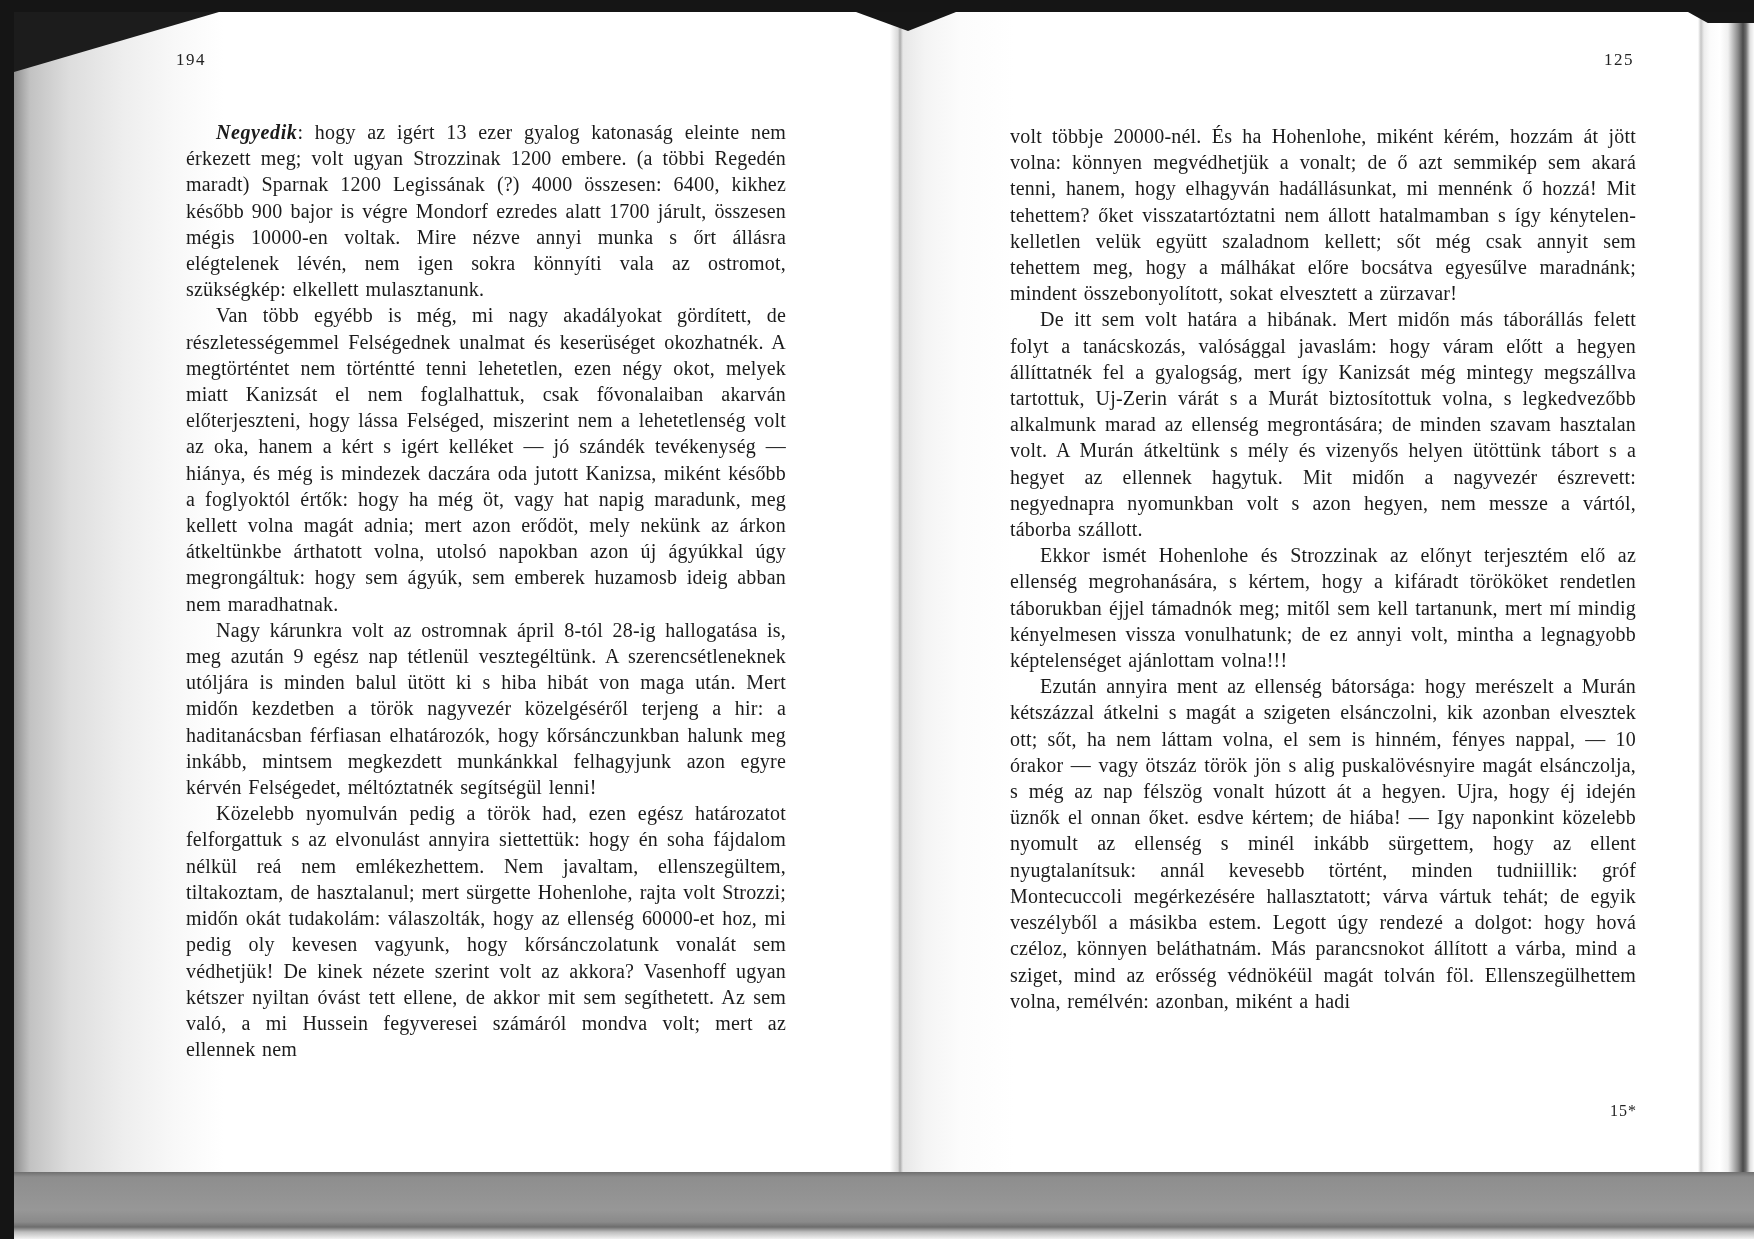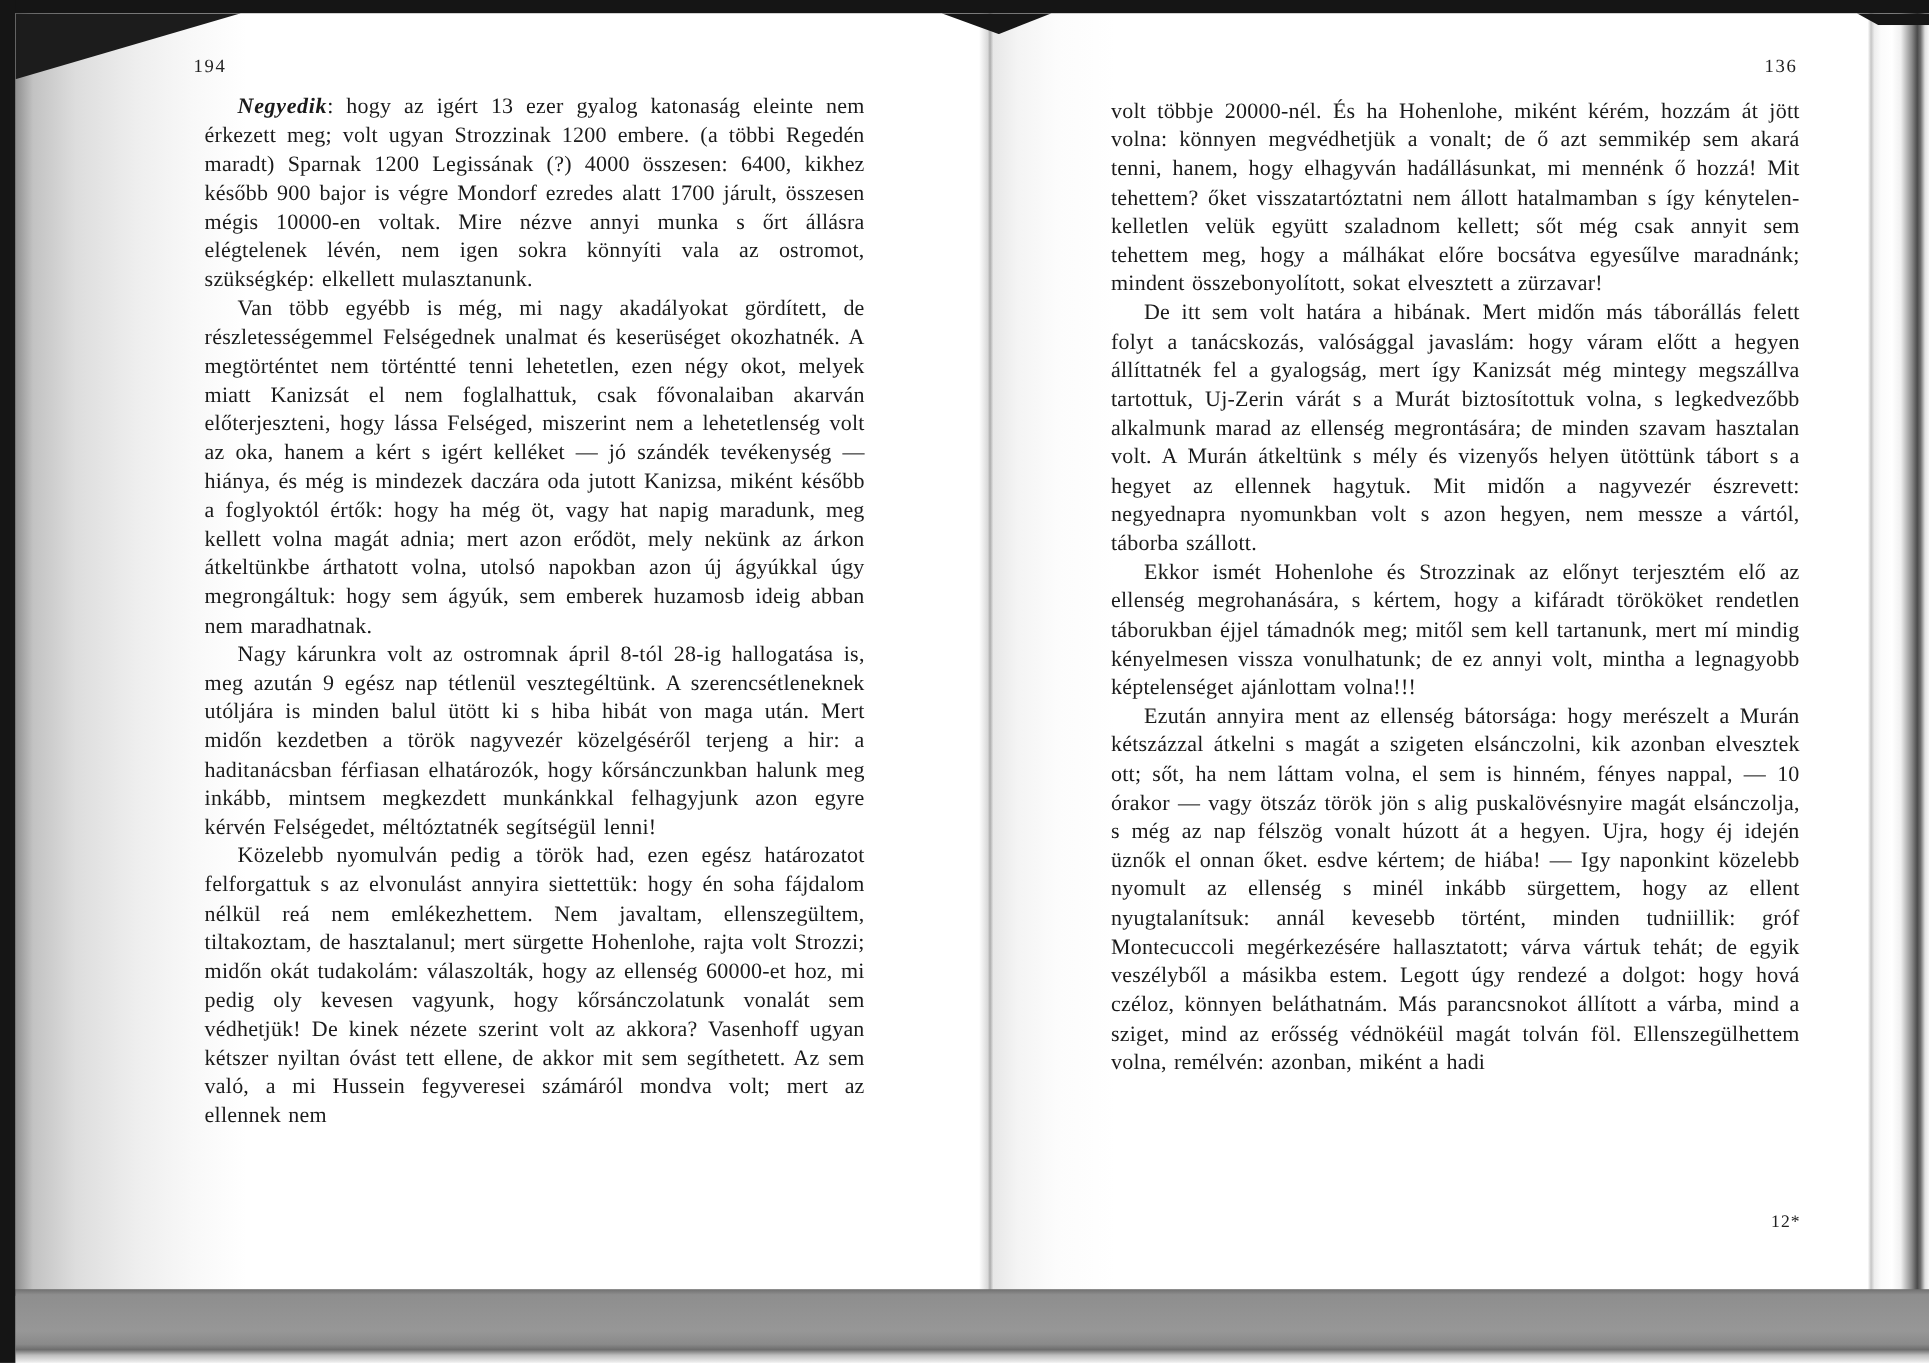--- a/index.html
+++ b/index.html
@@ -87,20 +87,21 @@
   .pagenum-left { left: 176px; top: 50px; }
   .pagenum-right { left: 1010px; top: 50px; width: 624px; text-align: right; }
 
   .textblock {
     position: absolute;
     font-size: 20px;
     line-height: 26.2px;
     letter-spacing: 0.2px;
     word-spacing: 1.5px;
     text-align: justify;
+    margin-top: 35px;
   }
   .textblock-left  { left: 186px;  top: 84px; width: 600px; }
   .textblock-right { left: 1010px; top: 88px; width: 626px; }
 
   .para { margin: 0; padding: 0; }
   .para.indent { text-indent: 30px; }
   .lead { font-weight: 700; font-style: italic; letter-spacing: 0.6px; }
 
   .signature {
     position: absolute;
@@ -128,24 +129,24 @@
 
   <div class="pagenum pagenum-left">194</div>
 
   <div class="textblock textblock-left">
     <p class="para indent"><span class="lead">Negyedik</span><span>: hogy az igért 13 ezer gyalog katonaság eleinte nem érkezett meg; volt ugyan Strozzinak 1200 embere. (a többi Regedén maradt) Sparnak 1200 Legissának (?) 4000 összesen: 6400, kikhez később 900 bajor is végre Mondorf ezredes alatt 1700 járult, összesen mégis 10000-en voltak. Mire nézve annyi munka s őrt állásra elégtelenek lévén, nem igen sokra könnyíti vala az ostromot, szükségkép: elkellett mulasztanunk.</span></p>
     <p class="para indent">Van több egyébb is még, mi nagy akadályokat gördített, de részletességemmel Felségednek unalmat és keserüséget okozhatnék. A megtörténtet nem történtté tenni lehetetlen, ezen négy okot, melyek miatt Kanizsát el nem foglalhattuk, csak fővonalaiban akarván előterjeszteni, hogy lássa Felséged, miszerint nem a lehetetlenség volt az oka, hanem a kért s igért kelléket — jó szándék tevékenység — hiánya, és még is mindezek daczára oda jutott Kanizsa, miként később a foglyoktól értők: hogy ha még öt, vagy hat napig maradunk, meg kellett volna magát adnia; mert azon erődöt, mely nekünk az árkon átkeltünkbe árthatott volna, utolsó napokban azon új ágyúkkal úgy megrongáltuk: hogy sem ágyúk, sem emberek huzamosb ideig abban nem maradhatnak.</p>
     <p class="para indent">Nagy kárunkra volt az ostromnak ápril 8-tól 28-ig hallogatása is, meg azután 9 egész nap tétlenül vesztegéltünk. A szerencsétleneknek utóljára is minden balul ütött ki s hiba hibát von maga után. Mert midőn kezdetben a török nagyvezér közelgéséről terjeng a hir: a haditanácsban férfiasan elhatározók, hogy kőrsánczunkban halunk meg inkább, mintsem megkezdett munkánkkal felhagyjunk azon egyre kérvén Felségedet, méltóztatnék segítségül lenni!</p>
     <p class="para indent">Közelebb nyomulván pedig a török had, ezen egész határozatot felforgattuk s az elvonulást annyira siettettük: hogy én soha fájdalom nélkül reá nem emlékezhettem. Nem javaltam, ellenszegültem, tiltakoztam, de hasztalanul; mert sürgette Hohenlohe, rajta volt Strozzi; midőn okát tudakolám: válaszolták, hogy az ellenség 60000-et hoz, mi pedig oly kevesen vagyunk, hogy kőrsánczolatunk vonalát sem védhetjük! De kinek nézete szerint volt az akkora? Vasenhoff ugyan kétszer nyiltan óvást tett ellene, de akkor mit sem segíthetett. Az sem való, a mi Hussein fegyveresei számáról mondva volt; mert az ellennek nem</p>
   </div>
 
-  <div class="pagenum pagenum-right">136</div>
+  <div class="pagenum pagenum-right">125</div>
 
   <div class="textblock textblock-right">
     <p class="para">volt többje 20000-nél. És ha Hohenlohe, miként kérém, hozzám át jött volna: könnyen megvédhetjük a vonalt; de ő azt semmikép sem akará tenni, hanem, hogy elhagyván hadállásunkat, mi mennénk ő hozzá! Mit tehettem? őket visszatartóztatni nem állott hatalmamban s így kénytelen-kelletlen velük együtt szaladnom kellett; sőt még csak annyit sem tehettem meg, hogy a málhákat előre bocsátva egyesűlve maradnánk; mindent összebonyolított, sokat elvesztett a zürzavar!</p>
     <p class="para indent">De itt sem volt határa a hibának. Mert midőn más táborállás felett folyt a tanácskozás, valósággal javaslám: hogy váram előtt a hegyen állíttatnék fel a gyalogság, mert így Kanizsát még mintegy megszállva tartottuk, Uj-Zerin várát s a Murát biztosítottuk volna, s legkedvezőbb alkalmunk marad az ellenség megrontására; de minden szavam hasztalan volt. A Murán átkeltünk s mély és vizenyős helyen ütöttünk tábort s a hegyet az ellennek hagytuk. Mit midőn a nagyvezér észrevett: negyednapra nyomunkban volt s azon hegyen, nem messze a vártól, táborba szállott.</p>
     <p class="para indent">Ekkor ismét Hohenlohe és Strozzinak az előnyt terjesztém elő az ellenség megrohanására, s kértem, hogy a kifáradt törököket rendetlen táborukban éjjel támadnók meg; mitől sem kell tartanunk, mert mí mindig kényelmesen vissza vonulhatunk; de ez annyi volt, mintha a legnagyobb képtelenséget ajánlottam volna!!!</p>
     <p class="para indent">Ezután annyira ment az ellenség bátorsága: hogy merészelt a Murán kétszázzal átkelni s magát a szigeten elsánczolni, kik azonban elvesztek ott; sőt, ha nem láttam volna, el sem is hinném, fényes nappal, — 10 órakor — vagy ötszáz török jön s alig puskalövésnyire magát elsánczolja, s még az nap félszög vonalt húzott át a hegyen. Ujra, hogy éj idején üznők el onnan őket. esdve kértem; de hiába! — Igy naponkint közelebb nyomult az ellenség s minél inkább sürgettem, hogy az ellent nyugtalanítsuk: annál kevesebb történt, minden tudniillik: gróf Montecuccoli megérkezésére hallasztatott; várva vártuk tehát; de egyik veszélyből a másikba estem. Legott úgy rendezé a dolgot: hogy hová czéloz, könnyen beláthatnám. Más parancsnokot állított a várba, mind a sziget, mind az erősség védnökéül magát tolván föl. Ellenszegülhettem volna, remélvén: azonban, miként a hadi</p>
   </div>
 
-  <div class="signature">12*</div>
+  <div class="signature">15*</div>
 
 </div>
 
 </body></html>

